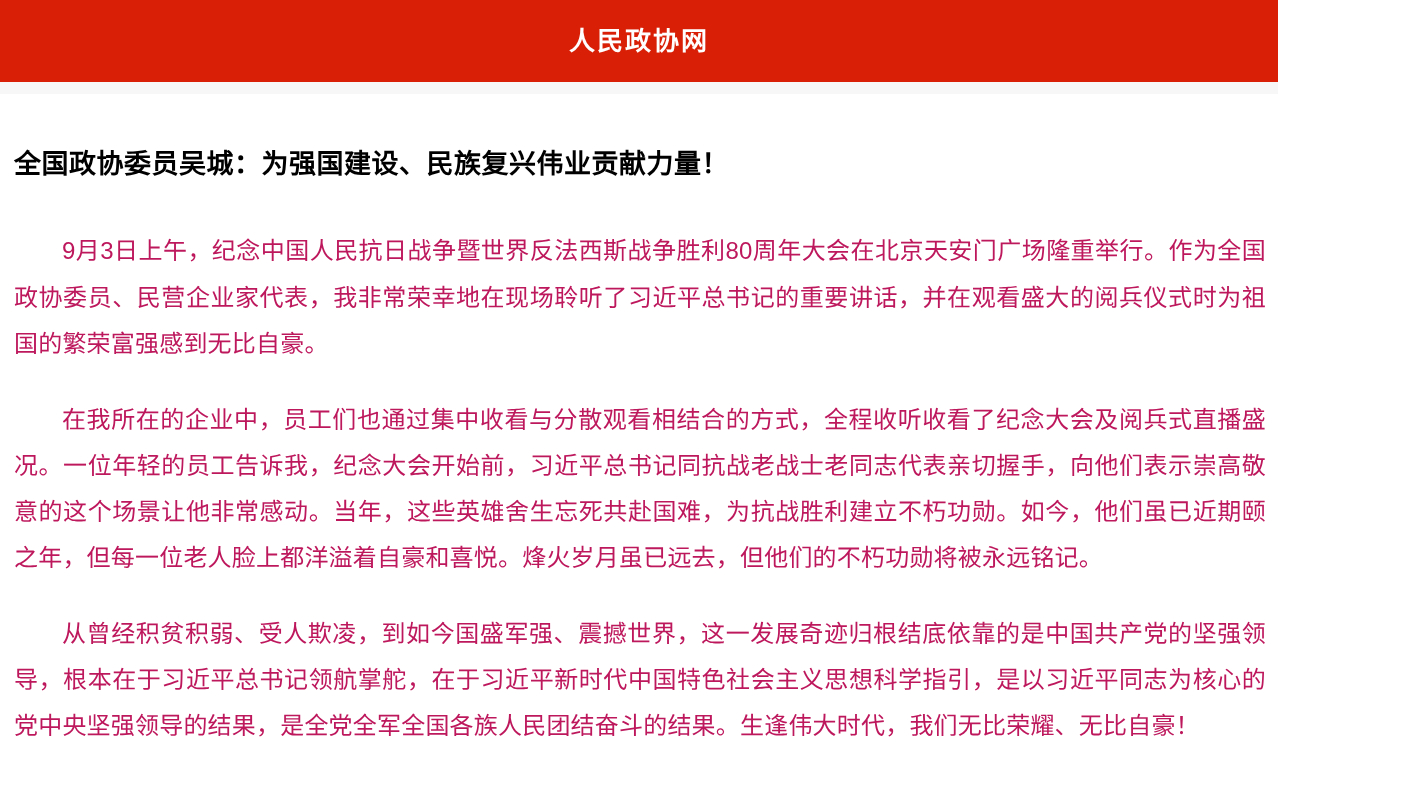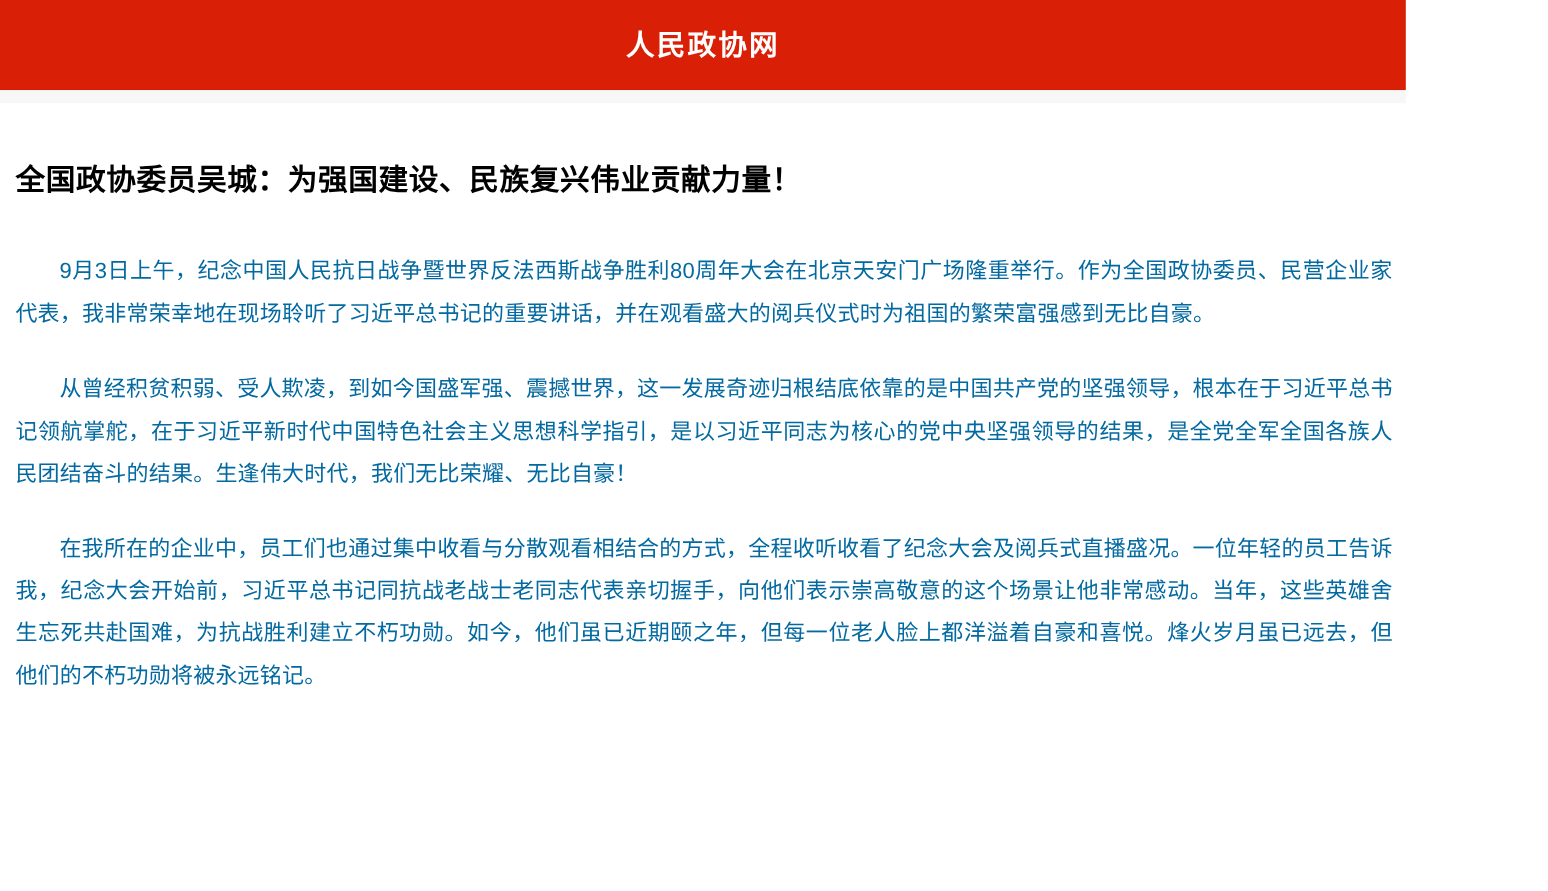--- a/index.html
+++ b/index.html
@@ -56,23 +56,23 @@
     color: #000000;
     line-height: 1.35;
     margin: 0 0 34px 0;
     letter-spacing: 0.5px;
   }
   .article-body {
     margin-top: 46px;
   }
   .article-body p {
     margin: 0 0 30px 0;
-    font-size: 20px;
+    font-size: 24px;
     line-height: 1.92;
-    color: #0369a1;
+    color: #be185d;
     text-align: justify;
     text-justify: inter-ideograph;
     text-indent: 2em;
     letter-spacing: 0.2px;
   }
   .article-body p:last-child {
     margin-bottom: 0;
   }
 </style>
 </head>
@@ -85,19 +85,19 @@
   </header>
 
   <div class="banner-strip"></div>
 
   <main class="article">
 
     <h1 class="article-title">全国政协委员吴城：为强国建设、民族复兴伟业贡献力量！</h1>
 
     <div class="article-body">
       <p>9月3日上午，纪念中国人民抗日战争暨世界反法西斯战争胜利80周年大会在北京天安门广场隆重举行。作为全国政协委员、民营企业家代表，我非常荣幸地在现场聆听了习近平总书记的重要讲话，并在观看盛大的阅兵仪式时为祖国的繁荣富强感到无比自豪。</p>
+      <p>在我所在的企业中，员工们也通过集中收看与分散观看相结合的方式，全程收听收看了纪念大会及阅兵式直播盛况。一位年轻的员工告诉我，纪念大会开始前，习近平总书记同抗战老战士老同志代表亲切握手，向他们表示崇高敬意的这个场景让他非常感动。当年，这些英雄舍生忘死共赴国难，为抗战胜利建立不朽功勋。如今，他们虽已近期颐之年，但每一位老人脸上都洋溢着自豪和喜悦。烽火岁月虽已远去，但他们的不朽功勋将被永远铭记。</p>
       <p>从曾经积贫积弱、受人欺凌，到如今国盛军强、震撼世界，这一发展奇迹归根结底依靠的是中国共产党的坚强领导，根本在于习近平总书记领航掌舵，在于习近平新时代中国特色社会主义思想科学指引，是以习近平同志为核心的党中央坚强领导的结果，是全党全军全国各族人民团结奋斗的结果。生逢伟大时代，我们无比荣耀、无比自豪！</p>
-      <p>在我所在的企业中，员工们也通过集中收看与分散观看相结合的方式，全程收听收看了纪念大会及阅兵式直播盛况。一位年轻的员工告诉我，纪念大会开始前，习近平总书记同抗战老战士老同志代表亲切握手，向他们表示崇高敬意的这个场景让他非常感动。当年，这些英雄舍生忘死共赴国难，为抗战胜利建立不朽功勋。如今，他们虽已近期颐之年，但每一位老人脸上都洋溢着自豪和喜悦。烽火岁月虽已远去，但他们的不朽功勋将被永远铭记。</p>
     </div>
 
   </main>
 
 </div>
 
 </body></html>

